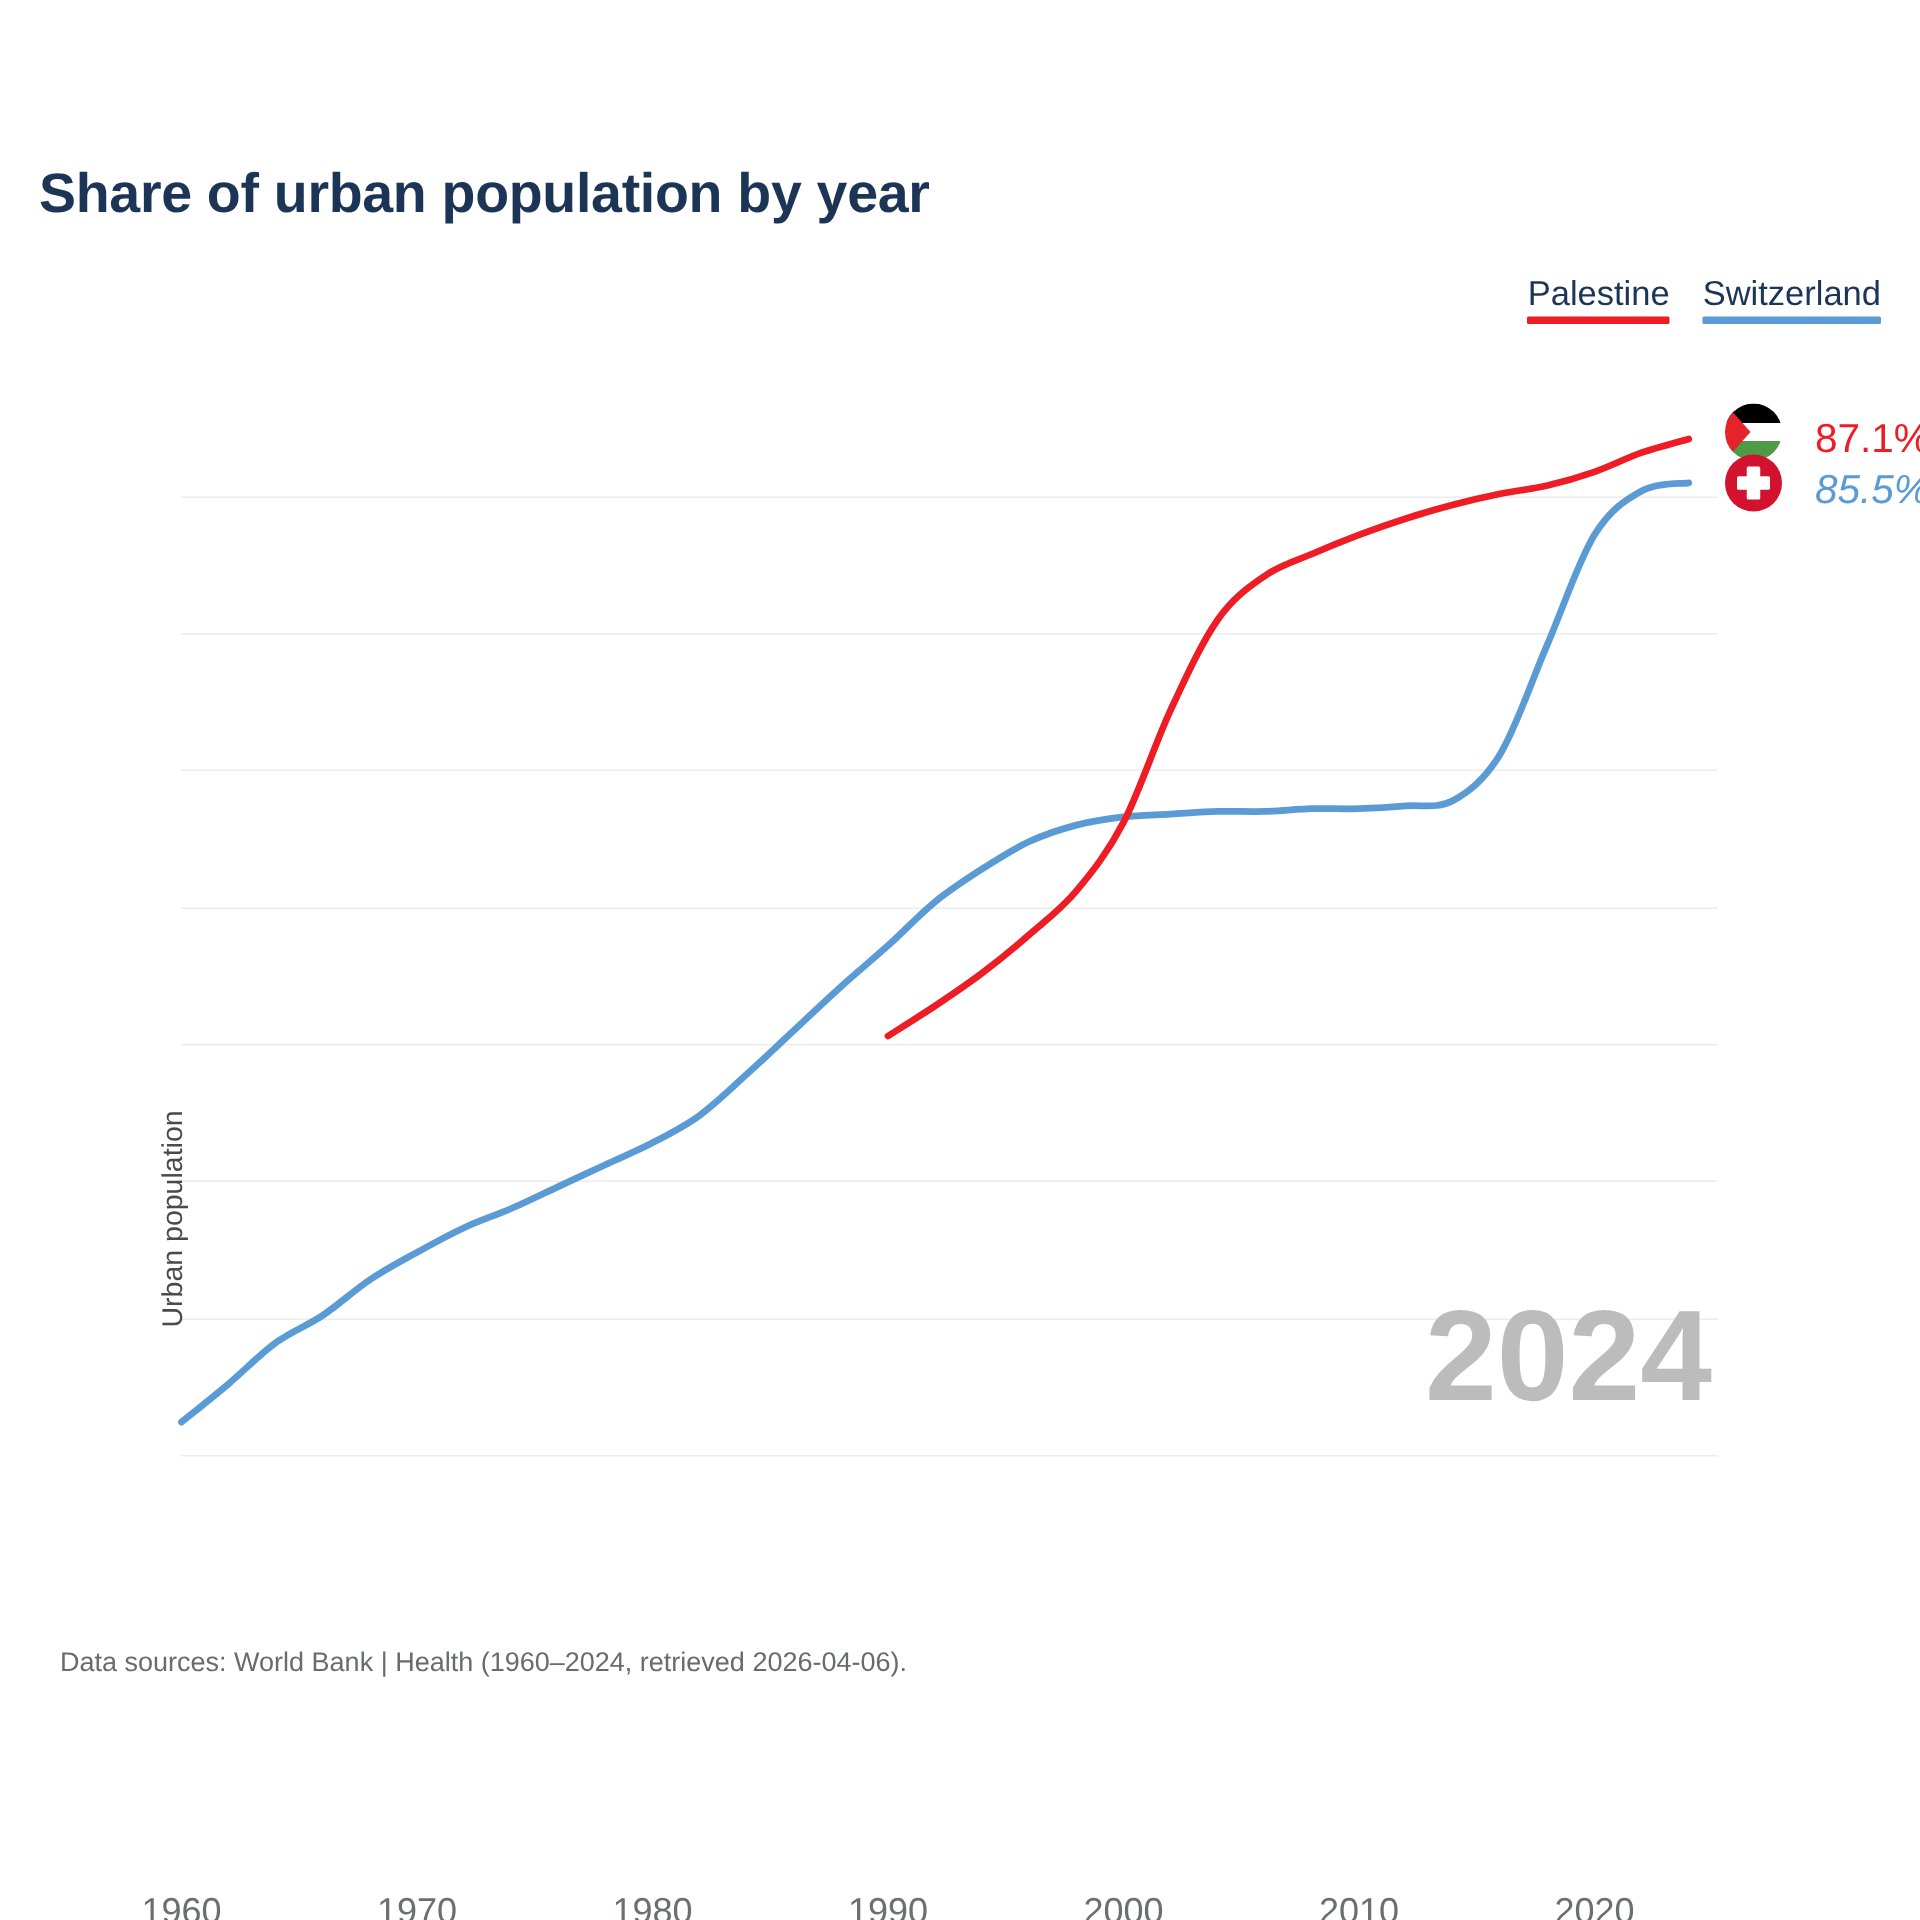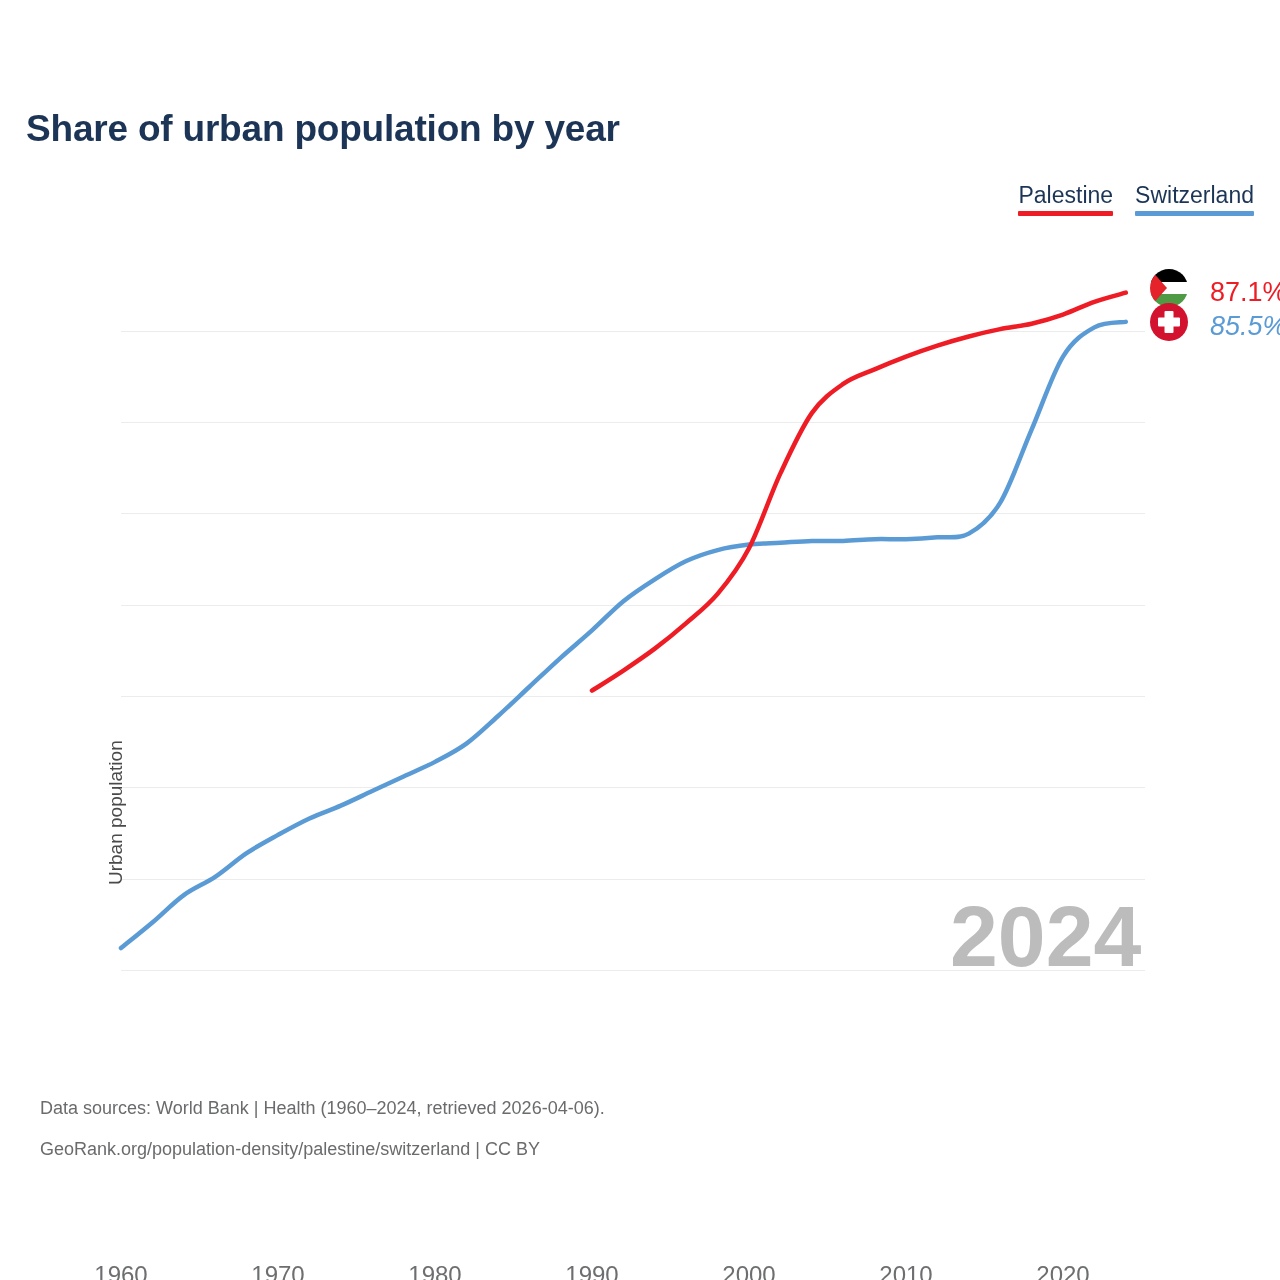--- a/index.html
+++ b/index.html
@@ -179,21 +179,21 @@
     <div class="axis-label-y">Urban population</div>
 
     <div class="xtick" style="left:0px">1960</div>
     <div class="xtick" style="left:157px">1970</div>
     <div class="xtick" style="left:314px">1980</div>
     <div class="xtick" style="left:471px">1990</div>
     <div class="xtick" style="left:628px">2000</div>
     <div class="xtick" style="left:785px">2010</div>
     <div class="xtick" style="left:942px">2020</div>
 
-    <div class="watermark" style="left:829px; top:648px;">2024</div>
+    <div class="watermark" style="left:829px; top:616px;">2024</div>
 
     <svg id="series-svg" width="1024" height="725" viewBox="0 0 1024 725" style="position:absolute;left:0;top:0;overflow:visible">
       <path id="path-switzerland" fill="none" stroke="#5b9bd5" stroke-width="4.5" stroke-linecap="round" stroke-linejoin="round" d="M 0.00 703.09 C 5.23 698.83, 20.93 686.35, 31.40 677.53 C 41.87 668.70, 52.33 657.75, 62.80 650.14 C 73.27 642.53, 83.73 638.88, 94.20 631.88 C 104.67 624.89, 115.13 615.15, 125.60 608.15 C 136.07 601.15, 146.53 595.67, 157.00 589.89 C 167.47 584.11, 177.93 578.33, 188.40 573.46 C 198.87 568.59, 209.33 565.25, 219.80 560.68 C 230.27 556.12, 240.73 550.94, 251.20 546.08 C 261.67 541.21, 272.13 536.34, 282.60 531.47 C 293.07 526.60, 303.53 522.34, 314.00 516.87 C 324.47 511.39, 334.93 506.22, 345.40 498.61 C 355.87 491.00, 366.33 480.66, 376.80 471.22 C 387.27 461.79, 397.73 451.75, 408.20 442.01 C 418.67 432.27, 429.13 422.23, 439.60 412.80 C 450.07 403.37, 460.53 394.85, 471.00 385.41 C 481.47 375.98, 491.93 364.72, 502.40 356.20 C 512.87 347.68, 523.33 340.99, 533.80 334.30 C 544.27 327.60, 554.73 320.91, 565.20 316.04 C 575.67 311.17, 586.13 307.82, 596.60 305.08 C 607.07 302.35, 617.53 300.82, 628.00 299.61 C 638.47 298.39, 648.93 298.39, 659.40 297.78 C 669.87 297.17, 680.33 296.26, 690.80 295.96 C 701.27 295.65, 711.73 296.26, 722.20 295.96 C 732.67 295.65, 743.13 294.43, 753.60 294.13 C 764.07 293.83, 774.53 294.43, 785.00 294.13 C 795.47 293.83, 805.93 293.22, 816.40 292.30 C 826.87 291.39, 837.33 294.43, 847.80 288.65 C 858.27 282.87, 868.73 274.96, 879.20 257.62 C 889.67 240.27, 900.13 208.93, 910.60 184.59 C 921.07 160.25, 931.53 128.60, 942.00 111.56 C 952.47 94.52, 962.93 88.13, 973.40 82.35 C 983.87 76.57, 999.57 77.78, 1004.80 76.87"></path>
       <path id="path-palestine" fill="none" stroke="#ee1c24" stroke-width="4.5" stroke-linecap="round" stroke-linejoin="round" d="M 471.00 445.66 C 476.23 442.32, 491.93 432.58, 502.40 425.58 C 512.87 418.58, 523.33 411.58, 533.80 403.67 C 544.27 395.76, 554.73 387.24, 565.20 378.11 C 575.67 368.98, 586.13 361.38, 596.60 348.90 C 607.07 336.43, 617.53 323.34, 628.00 303.26 C 638.47 283.18, 648.93 250.92, 659.40 228.40 C 669.87 205.89, 680.33 183.07, 690.80 168.16 C 701.27 153.25, 711.73 146.25, 722.20 138.95 C 732.67 131.64, 743.13 128.90, 753.60 124.34 C 764.07 119.78, 774.53 115.52, 785.00 111.56 C 795.47 107.60, 805.93 103.95, 816.40 100.61 C 826.87 97.26, 837.33 94.22, 847.80 91.48 C 858.27 88.74, 868.73 86.30, 879.20 84.17 C 889.67 82.04, 900.13 81.13, 910.60 78.70 C 921.07 76.26, 931.53 73.22, 942.00 69.57 C 952.47 65.92, 962.93 60.44, 973.40 56.79 C 983.87 53.14, 999.57 49.18, 1004.80 47.66"></path>
     </svg>
 
   </div>
 
   <div class="endpoint" style="left:1150px; top:288px;">
     <span class="flag-dot flag-ps">
@@ -208,16 +208,15 @@
   <div class="endpoint" style="left:1150px; top:322px;font-style:italic;">
     <span class="flag-dot flag-ch">
       <span class="cross-v"></span>
         <span class="cross-h"></span>
     </span>
     <span class="endpoint-value" style="color:#5b9bd5">85.5%</span>
   </div>
 
   <div class="footer">
     <div>Data sources: World Bank | Health (1960–2024, retrieved 2026-04-06).</div>
-    <div>GeoRank.org/population-density/palestine/switzerland | CC BY</div>
   </div>
 
 </div>
 
 </body></html>

